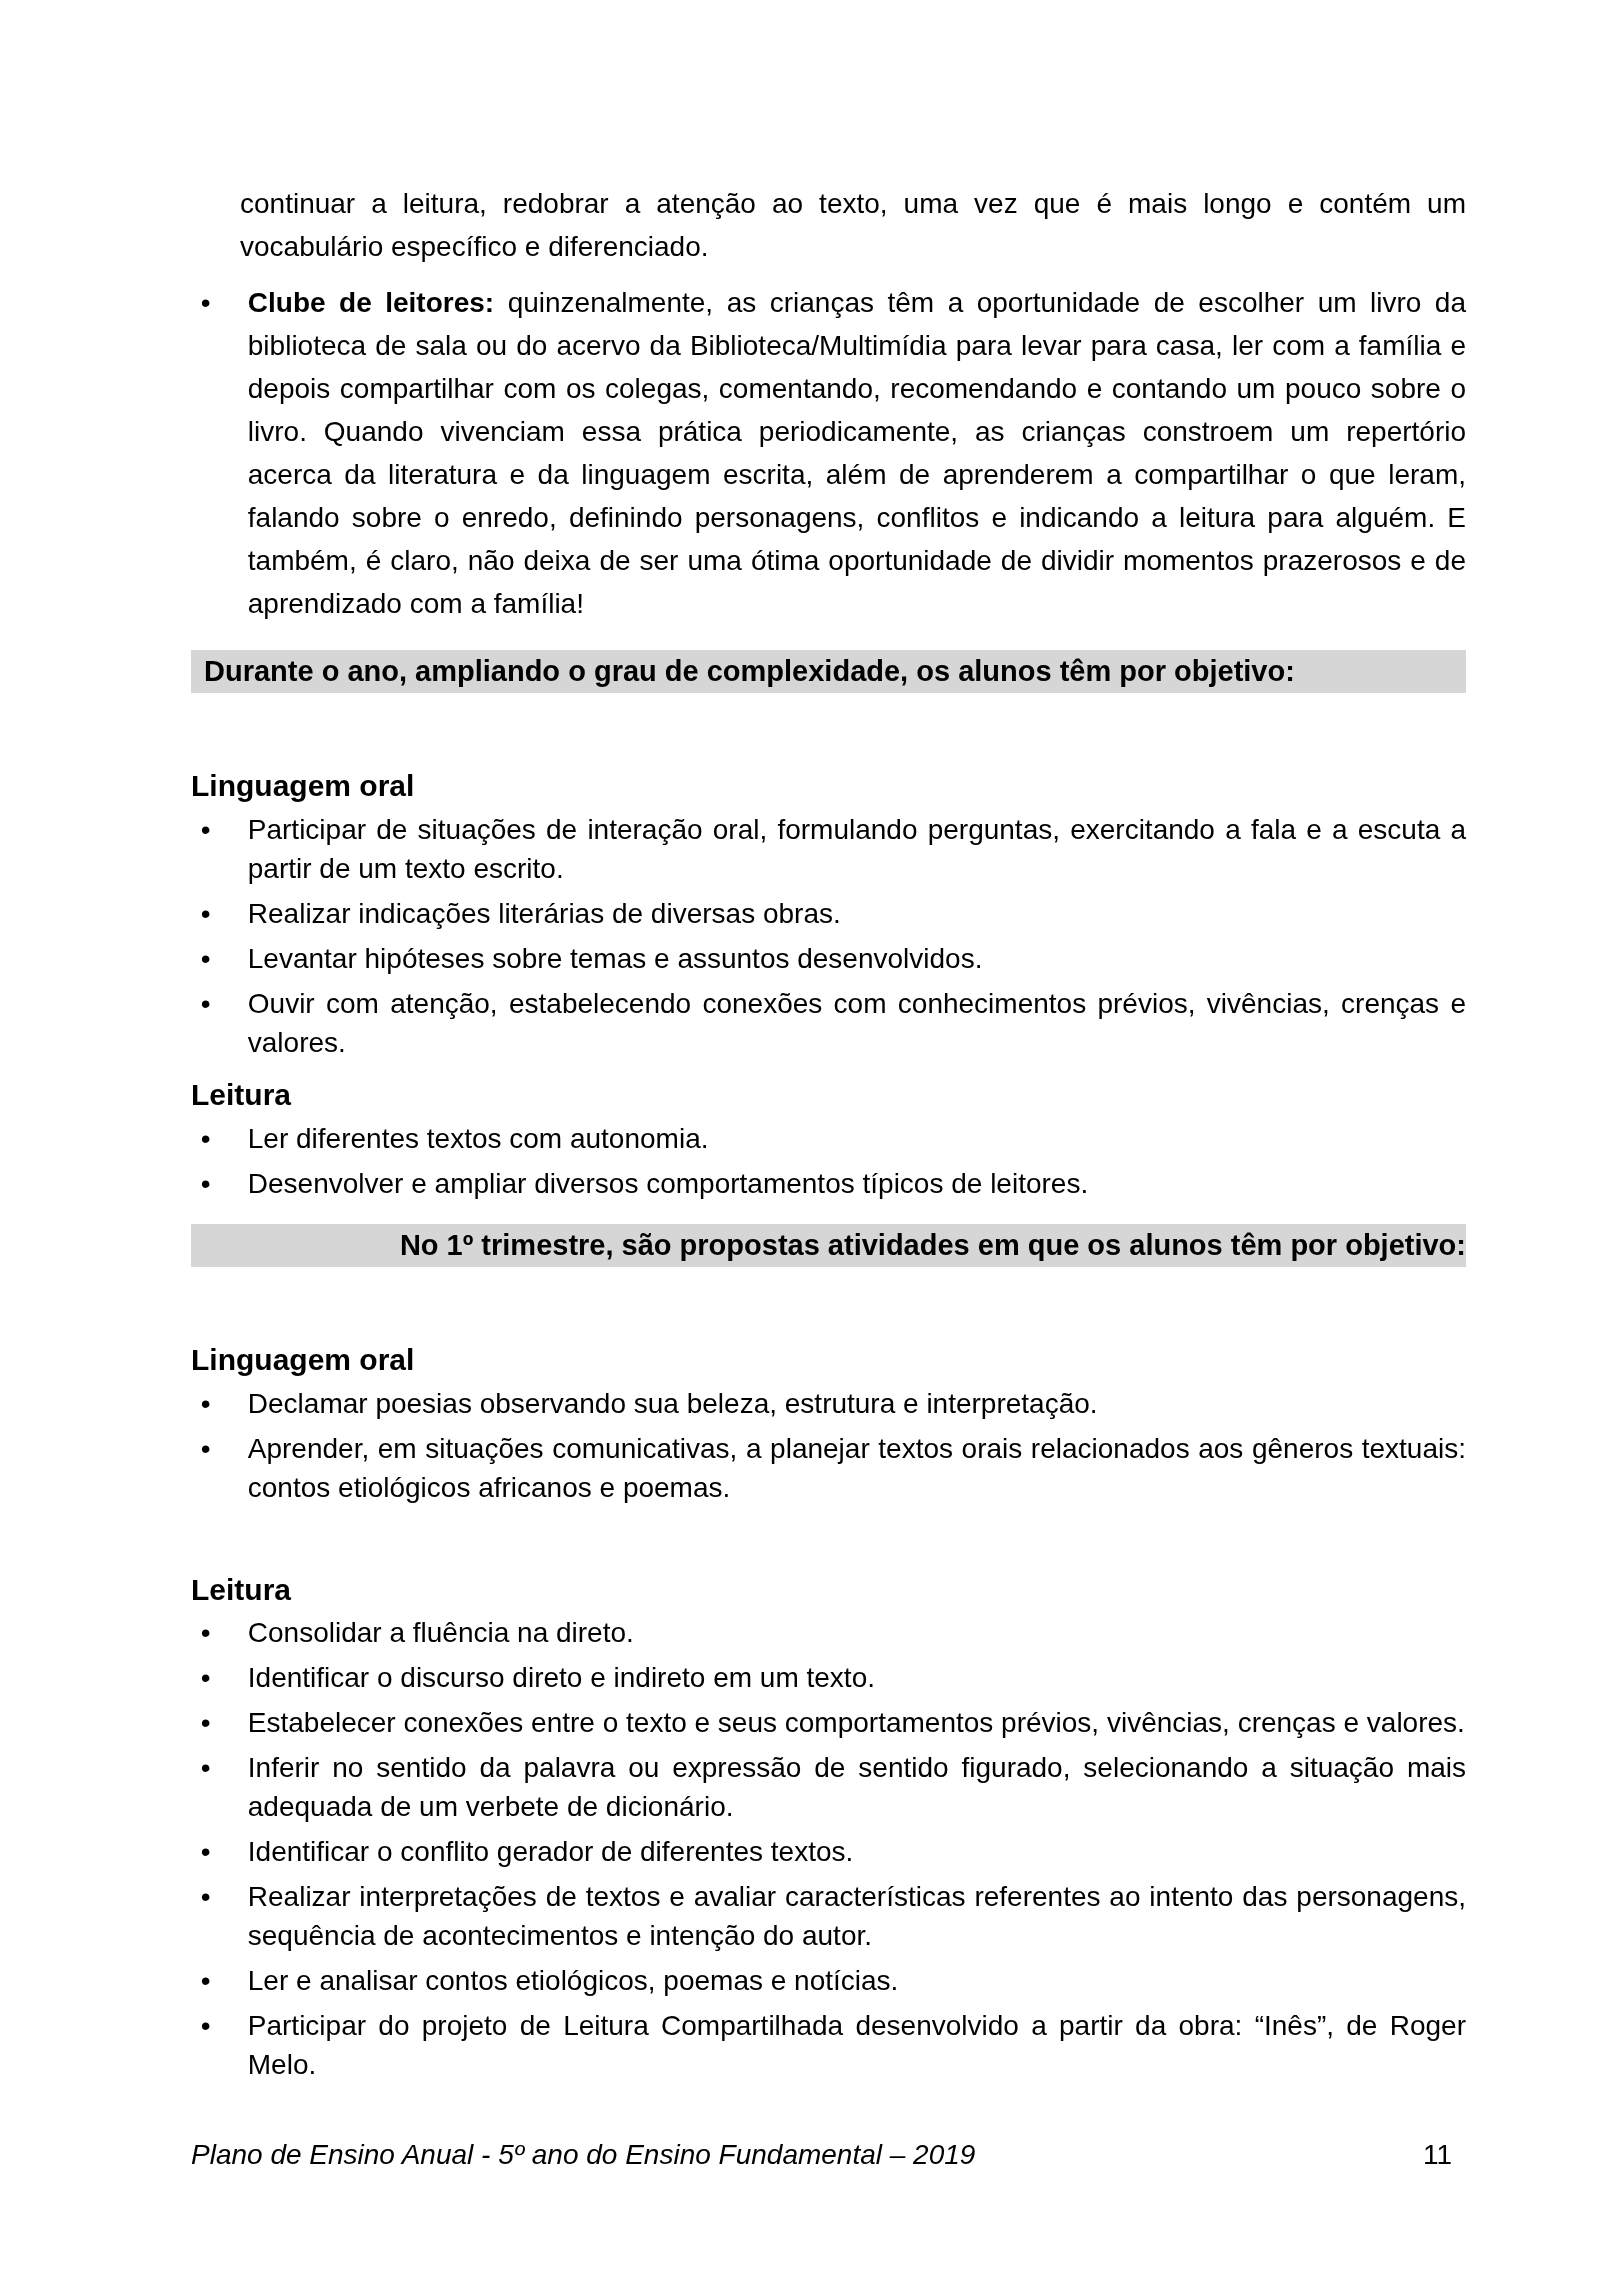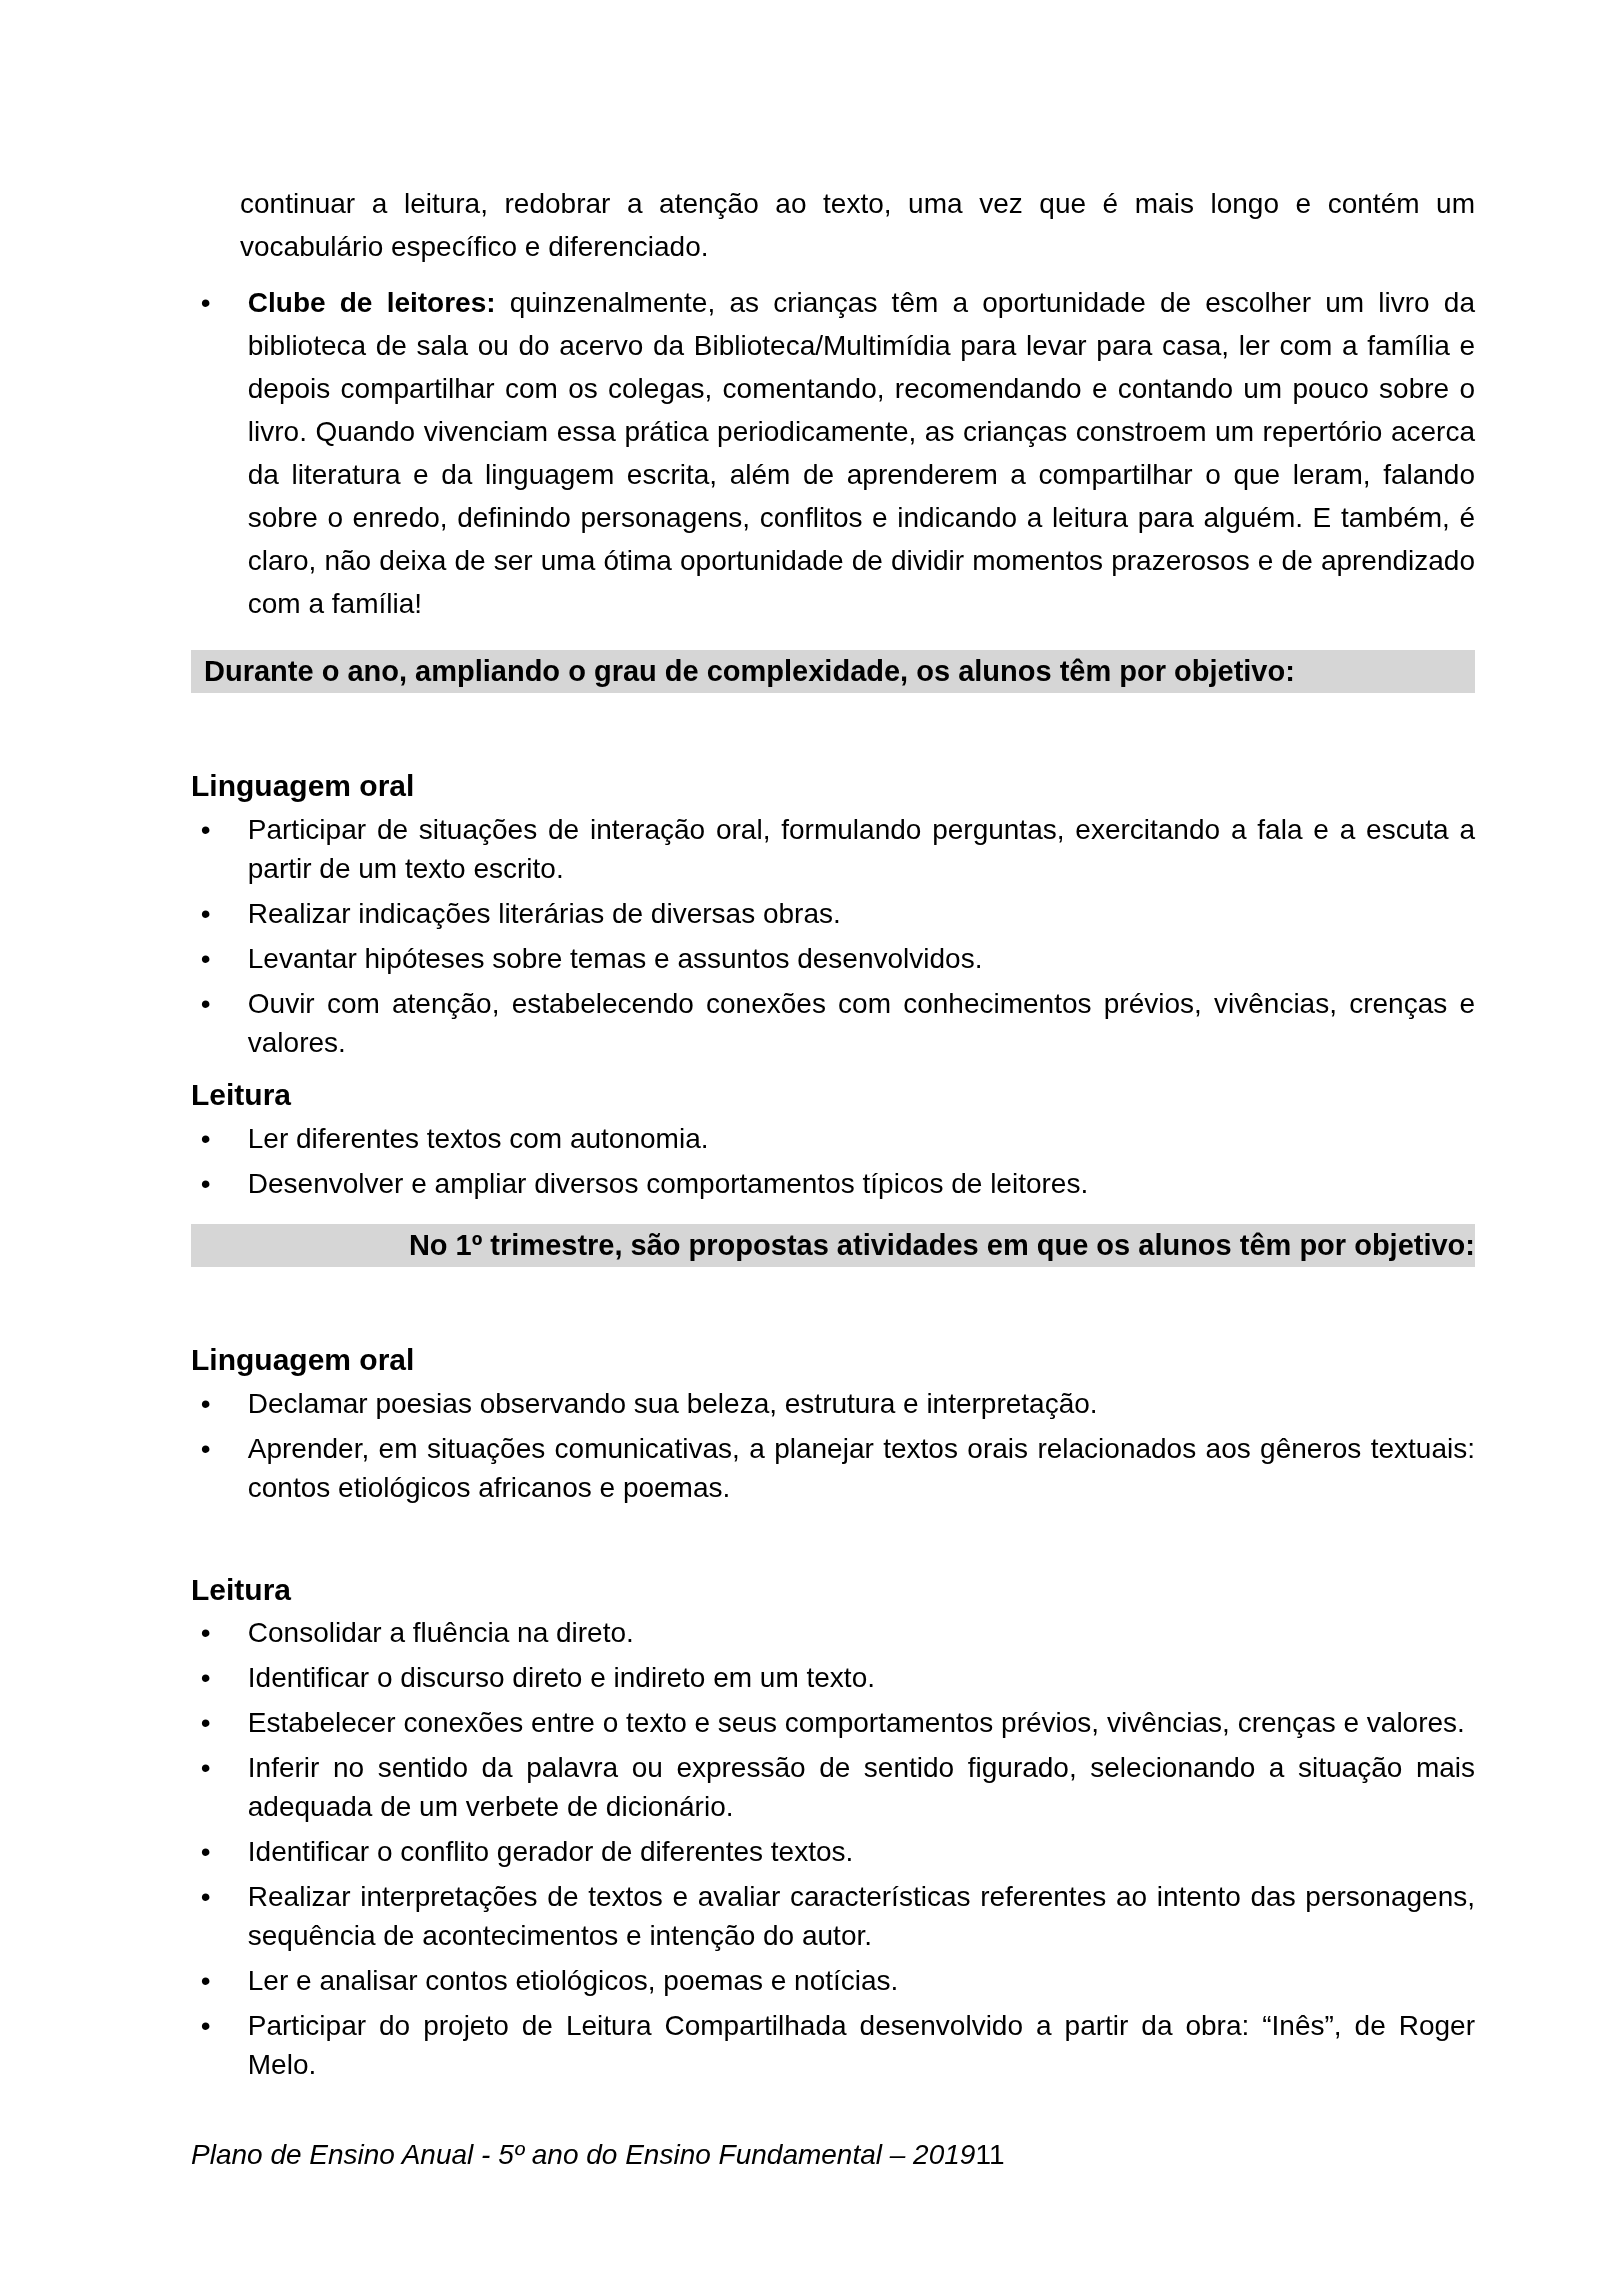--- a/index.html
+++ b/index.html
@@ -7,21 +7,21 @@
     position: relative;
     width: 1621px;
     height: 2293px;
     background: #ffffff;
     font-family: "Liberation Sans", "DejaVu Sans", sans-serif;
     color: #000000;
     overflow: hidden;
   }
   .content {
     position: absolute;
-    top: 0; left: 191px; right: 146px;
+    top: 0; left: 191px; right: 155px;
     padding-top: 182px;
     font-size: 28px;
   }
   .justify { text-align: justify; }
   p { margin: 0; }
 
   
   .cont-par { margin-left: 49px; line-height: 43px; }
 
   
@@ -58,21 +58,21 @@
   .sub-gap-lg { margin-top: 73px; }
   .sub-gap-md { margin-top: 13.7px; }
   .sub-gap-xl { margin-top: 63px; }
 
   .footer {
     position: absolute;
     top: 2137px;
     left: 191px;
     right: 169px;
     display: flex;
-    justify-content: flex-start;
+    justify-content: space-between;
     align-items: baseline;
     font-size: 28px;
     line-height: 35px;
   }
   .footer .footer-text { font-style: italic; }
   .footer .page-num { font-style: normal; }
 </style>
 </head>
 <body>
 

